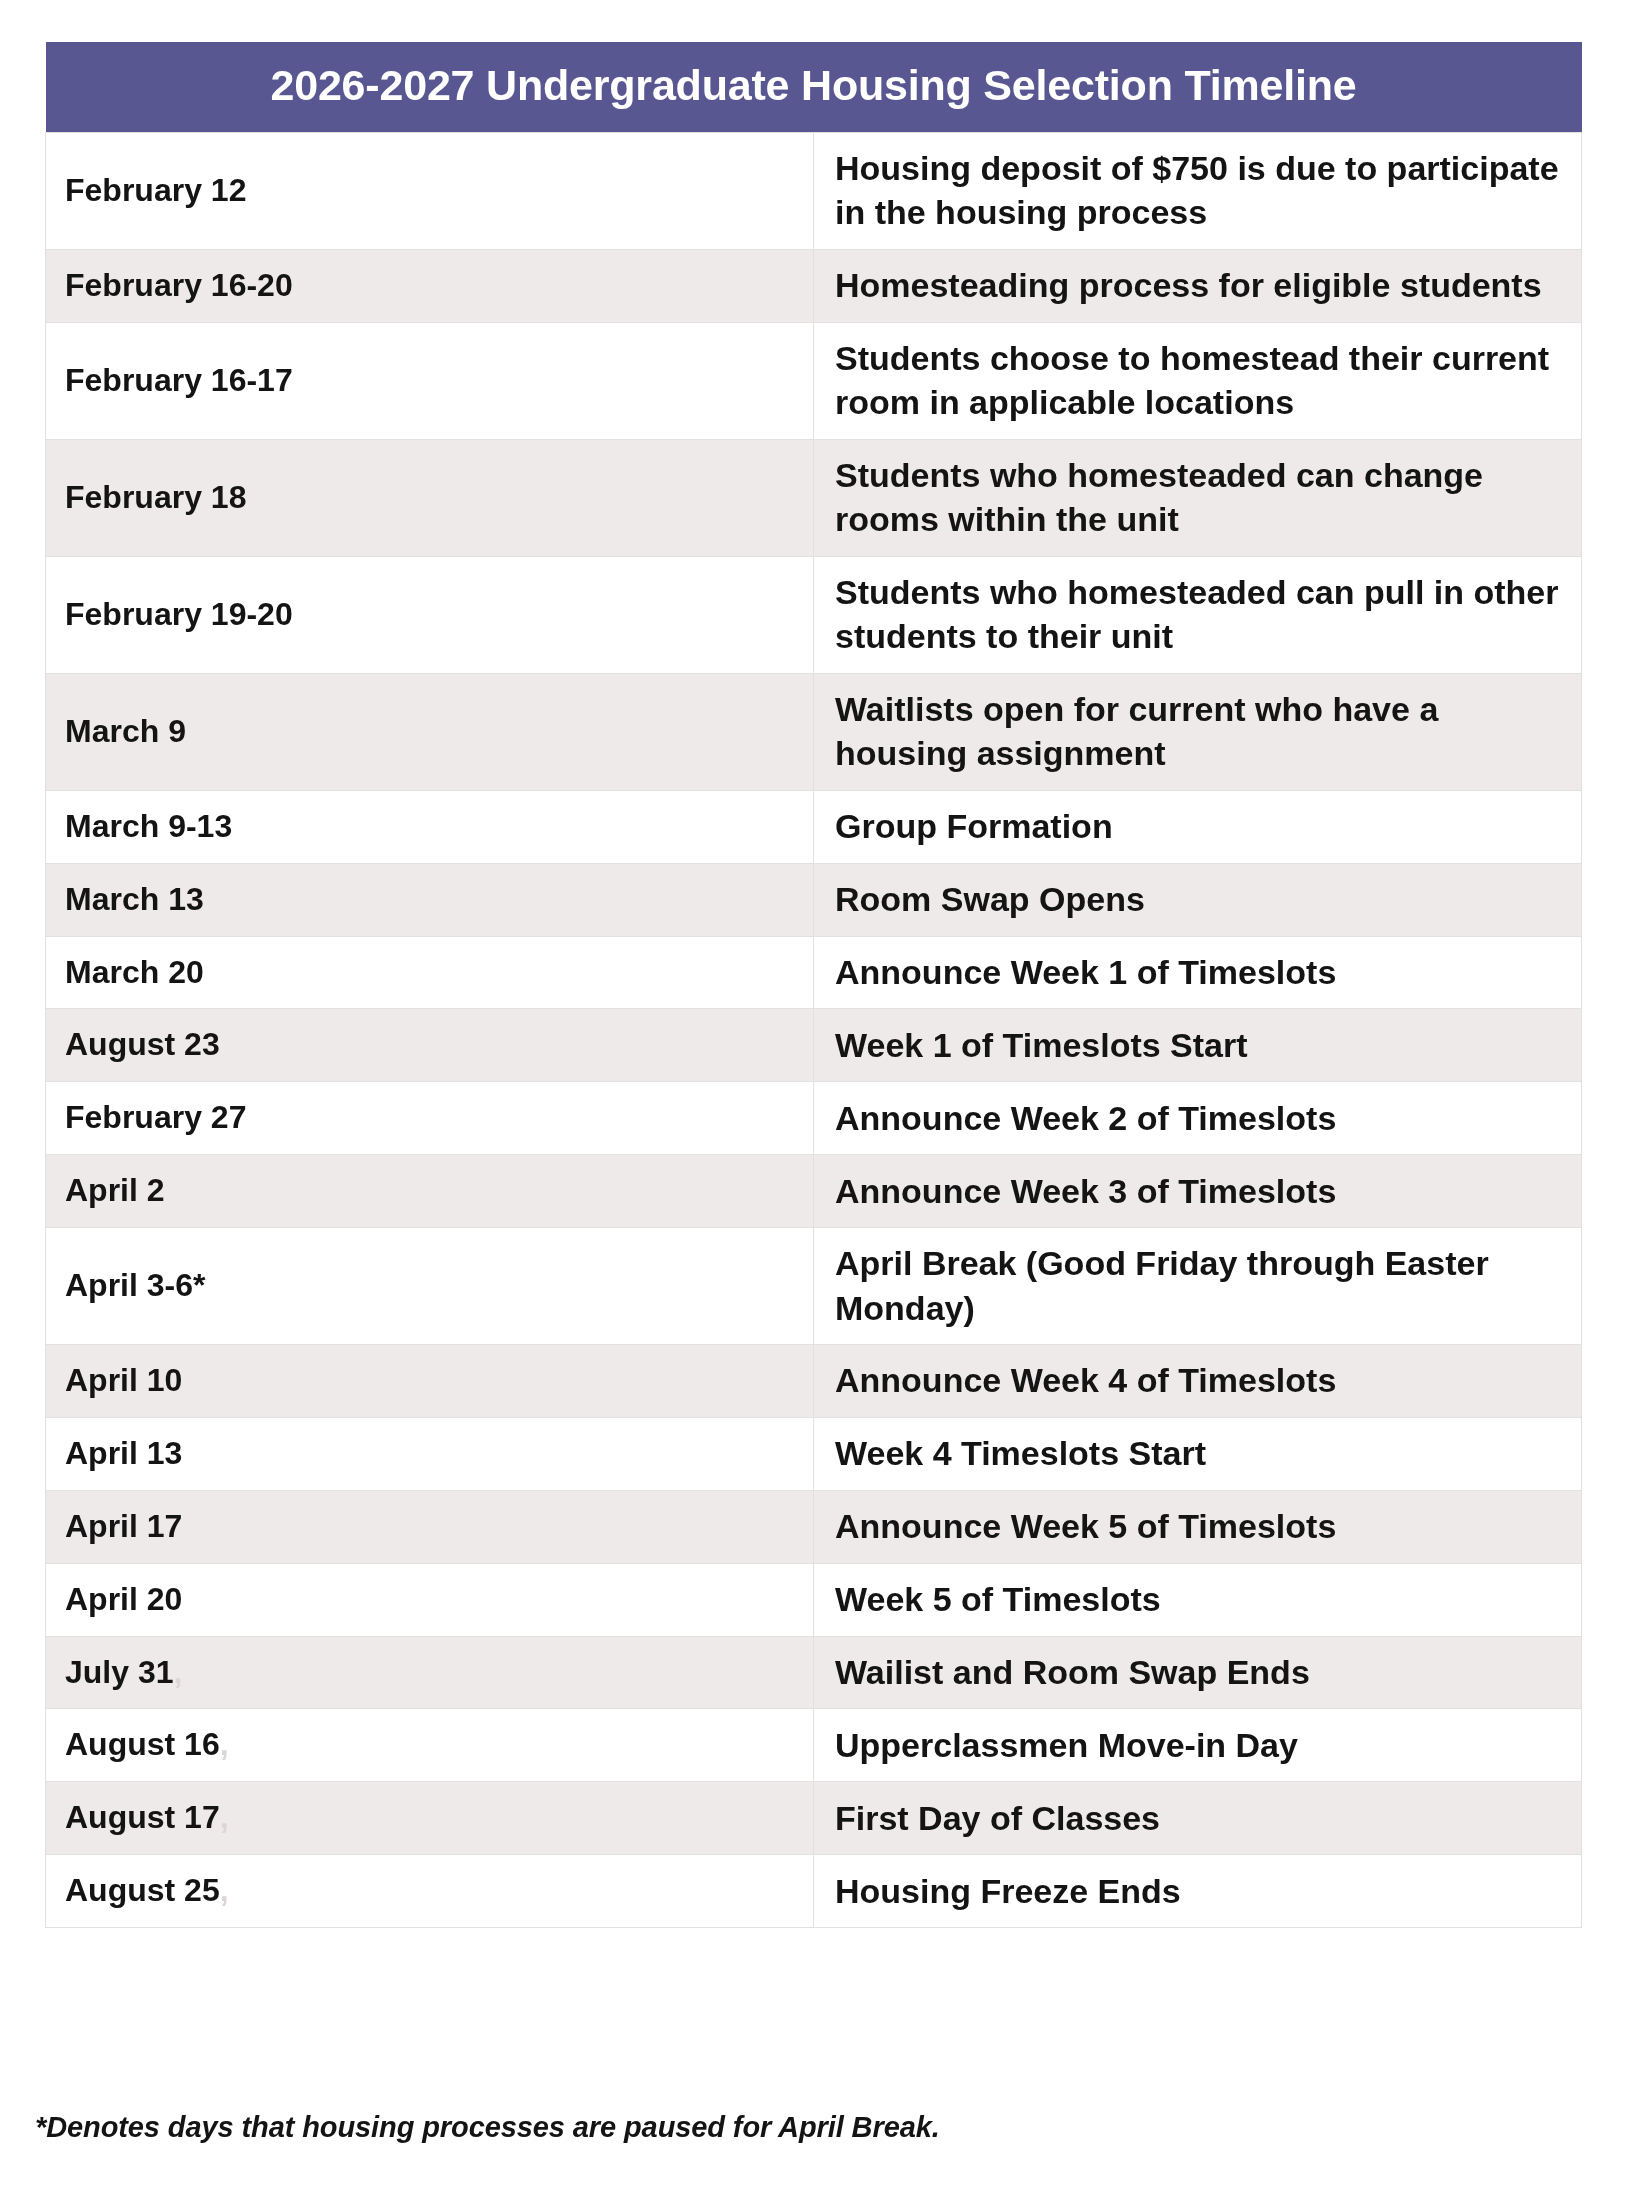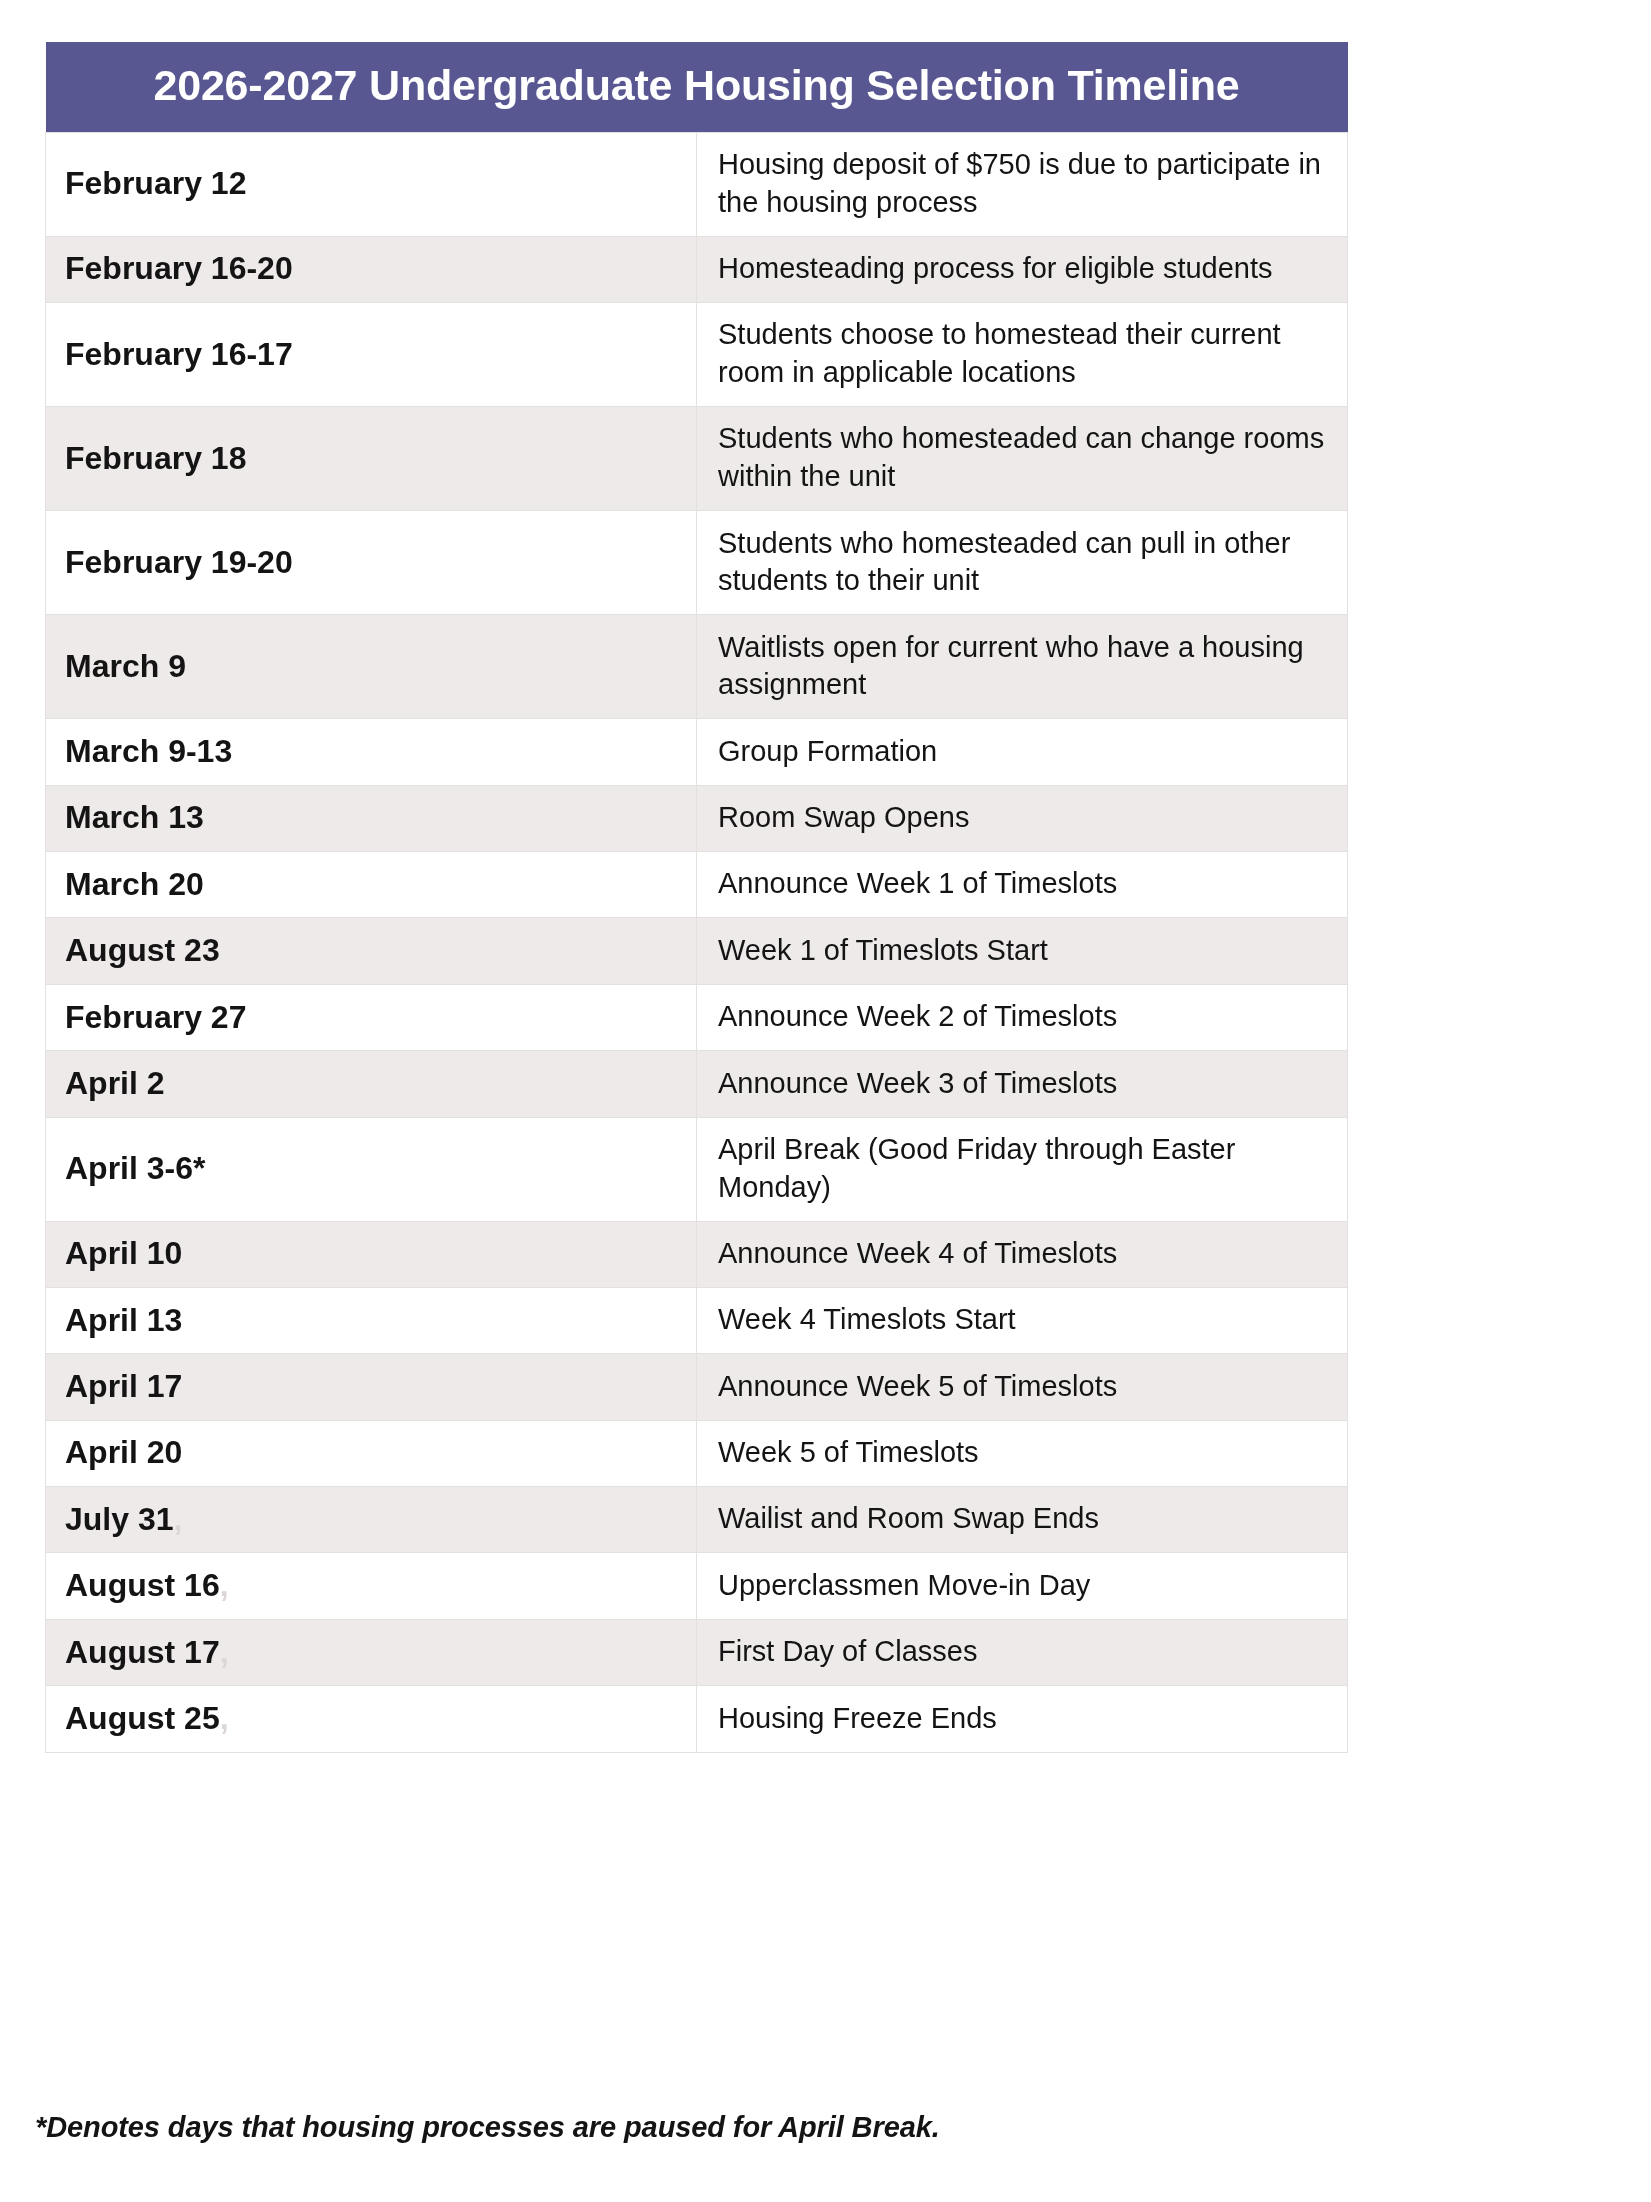--- a/index.html
+++ b/index.html
@@ -21,21 +21,21 @@
     height: 2202px;
     padding: 0;
     position: relative;
   }
 
   
   .timeline-wrap {
     position: absolute;
     left: 45px;
     top: 42px;
-    width: 1303px;
+    width: 1537px;
   }
 
   .timeline-table {
     width: 100%;
     border-collapse: collapse;
     table-layout: fixed;
   }
 
   
   .title-bar {
@@ -71,22 +71,22 @@
     padding-left: 19px !important;
     white-space: nowrap;
     margin-top: 28px;
   }
   .cell-date .comma {
     color: #ddd6d6;
     font-weight: bold;
   }
 
   .cell-desc {
-    font-size: 29px;
-    font-weight: normal;
+    font-size: 34px;
+    font-weight: bold;
     color: #141414;
     line-height: 1.30;
     padding-left: 21px !important;
     padding-right: 9.6px !important;
   }
 
   
   .footnote {
     position: absolute;
     left: 35px;

